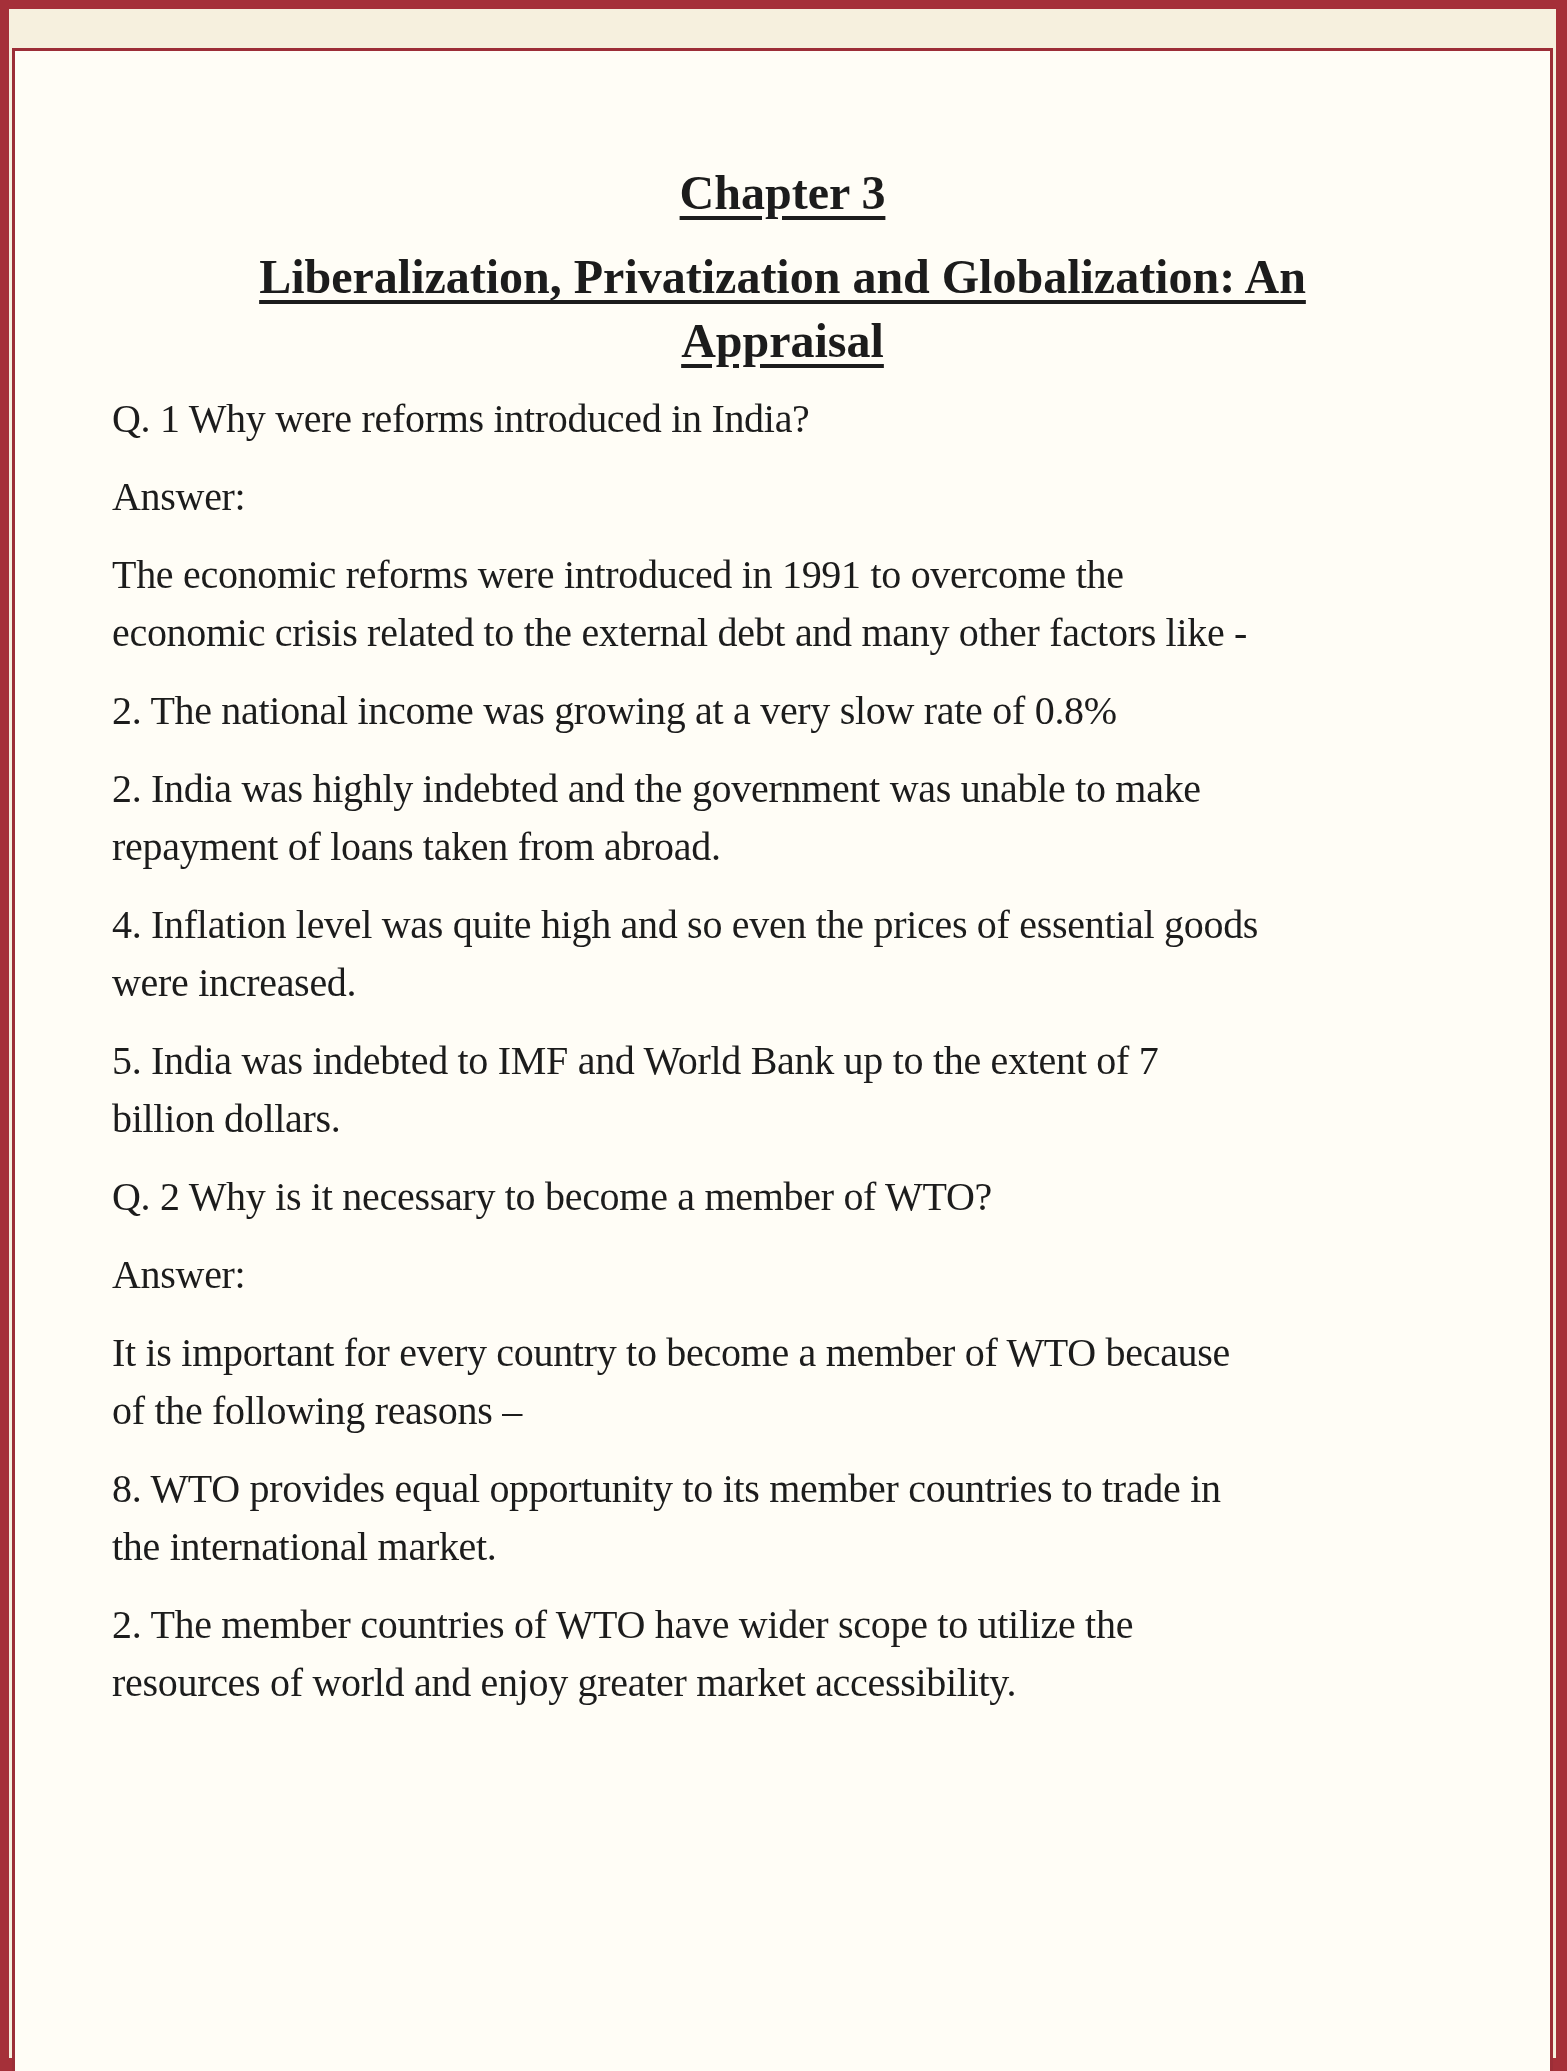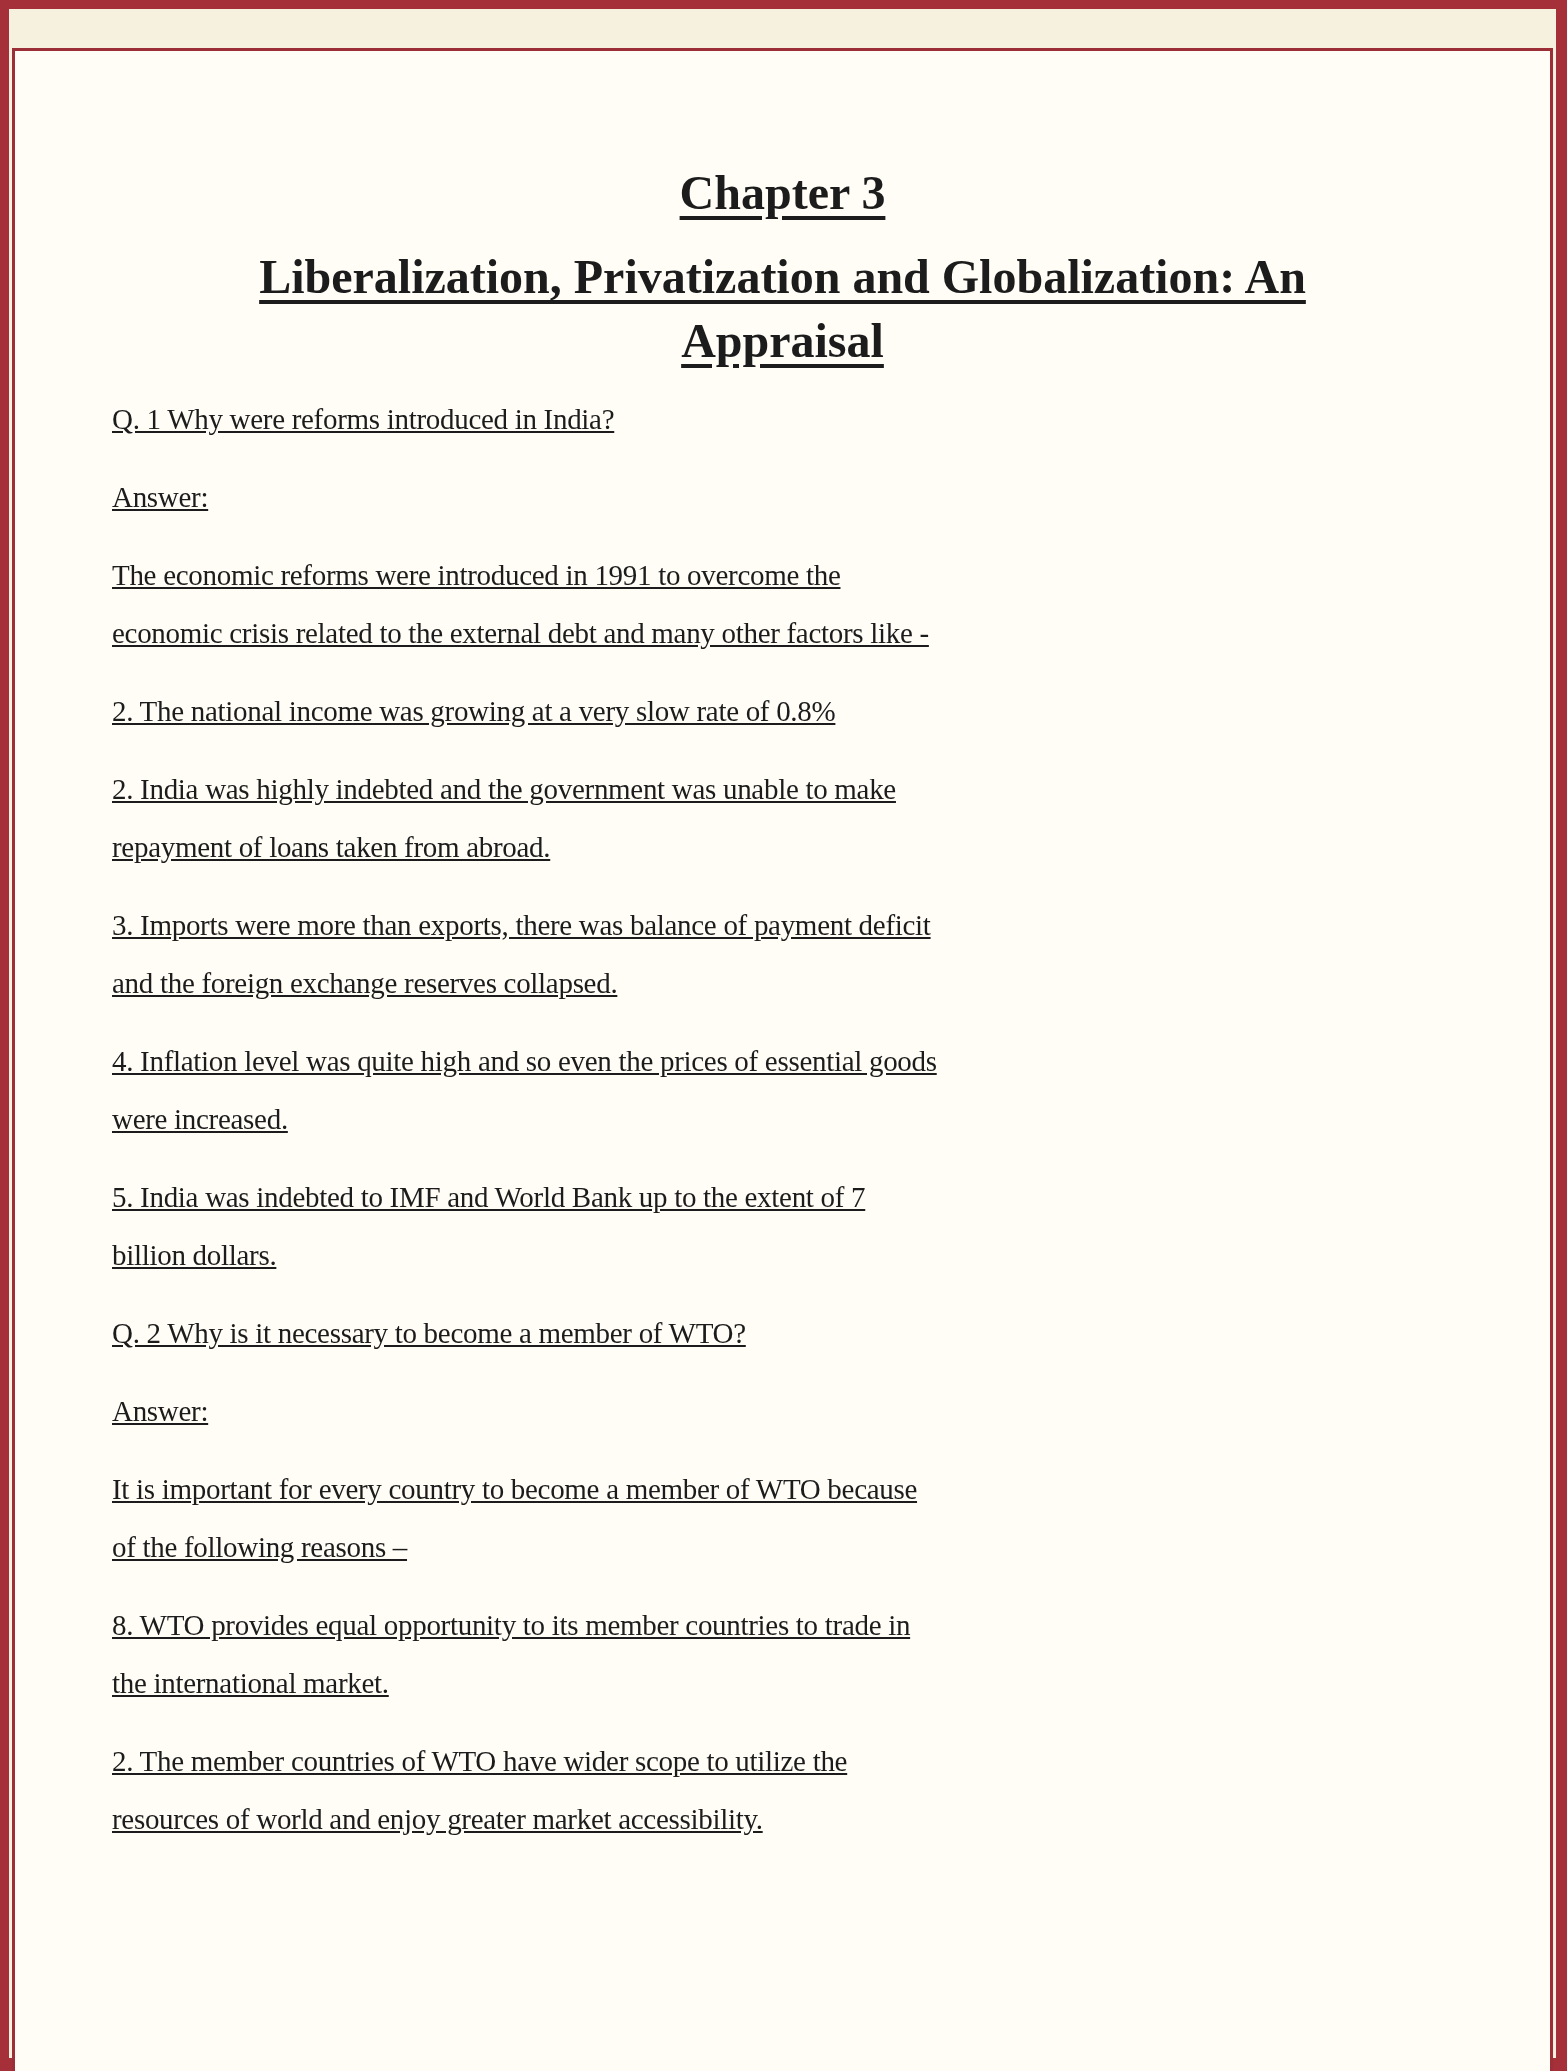--- a/index.html
+++ b/index.html
@@ -54,25 +54,24 @@
     font-size: 48px;
     line-height: 64px;
     text-align: center;
     text-decoration: underline;
     text-decoration-thickness: 4px;
     text-underline-offset: 7px;
     white-space: pre-line;
   }
   .doc-body p {
     margin: 0 0 20px 57px;
-    font-size: 29px;
+    font-size: 40px;
     line-height: 58px;
     letter-spacing: -0.3px;
     white-space: pre;
-    text-decoration: underline;
   }
 </style>
 </head>
 <body>
 
 <div class="frame-outer">
   <div class="frame-gap">
     <div class="page">
 
       <h1 class="chapter-heading">Chapter 3</h1>
@@ -81,22 +80,20 @@
 Appraisal</h2>
 
       <div class="doc-body">
         <p>Q. 1 Why were reforms introduced in India?</p>
         <p>Answer:</p>
         <p>The economic reforms were introduced in 1991 to overcome the
 economic crisis related to the external debt and many other factors like -</p>
         <p>2. The national income was growing at a very slow rate of 0.8%</p>
         <p>2. India was highly indebted and the government was unable to make
 repayment of loans taken from abroad.</p>
-        <p>3. Imports were more than exports, there was balance of payment deficit
-and the foreign exchange reserves collapsed.</p>
         <p>4. Inflation level was quite high and so even the prices of essential goods
 were increased.</p>
         <p>5. India was indebted to IMF and World Bank up to the extent of 7
 billion dollars.</p>
         <p>Q. 2 Why is it necessary to become a member of WTO?</p>
         <p>Answer:</p>
         <p>It is important for every country to become a member of WTO because
 of the following reasons –</p>
         <p>8. WTO provides equal opportunity to its member countries to trade in
 the international market.</p>

